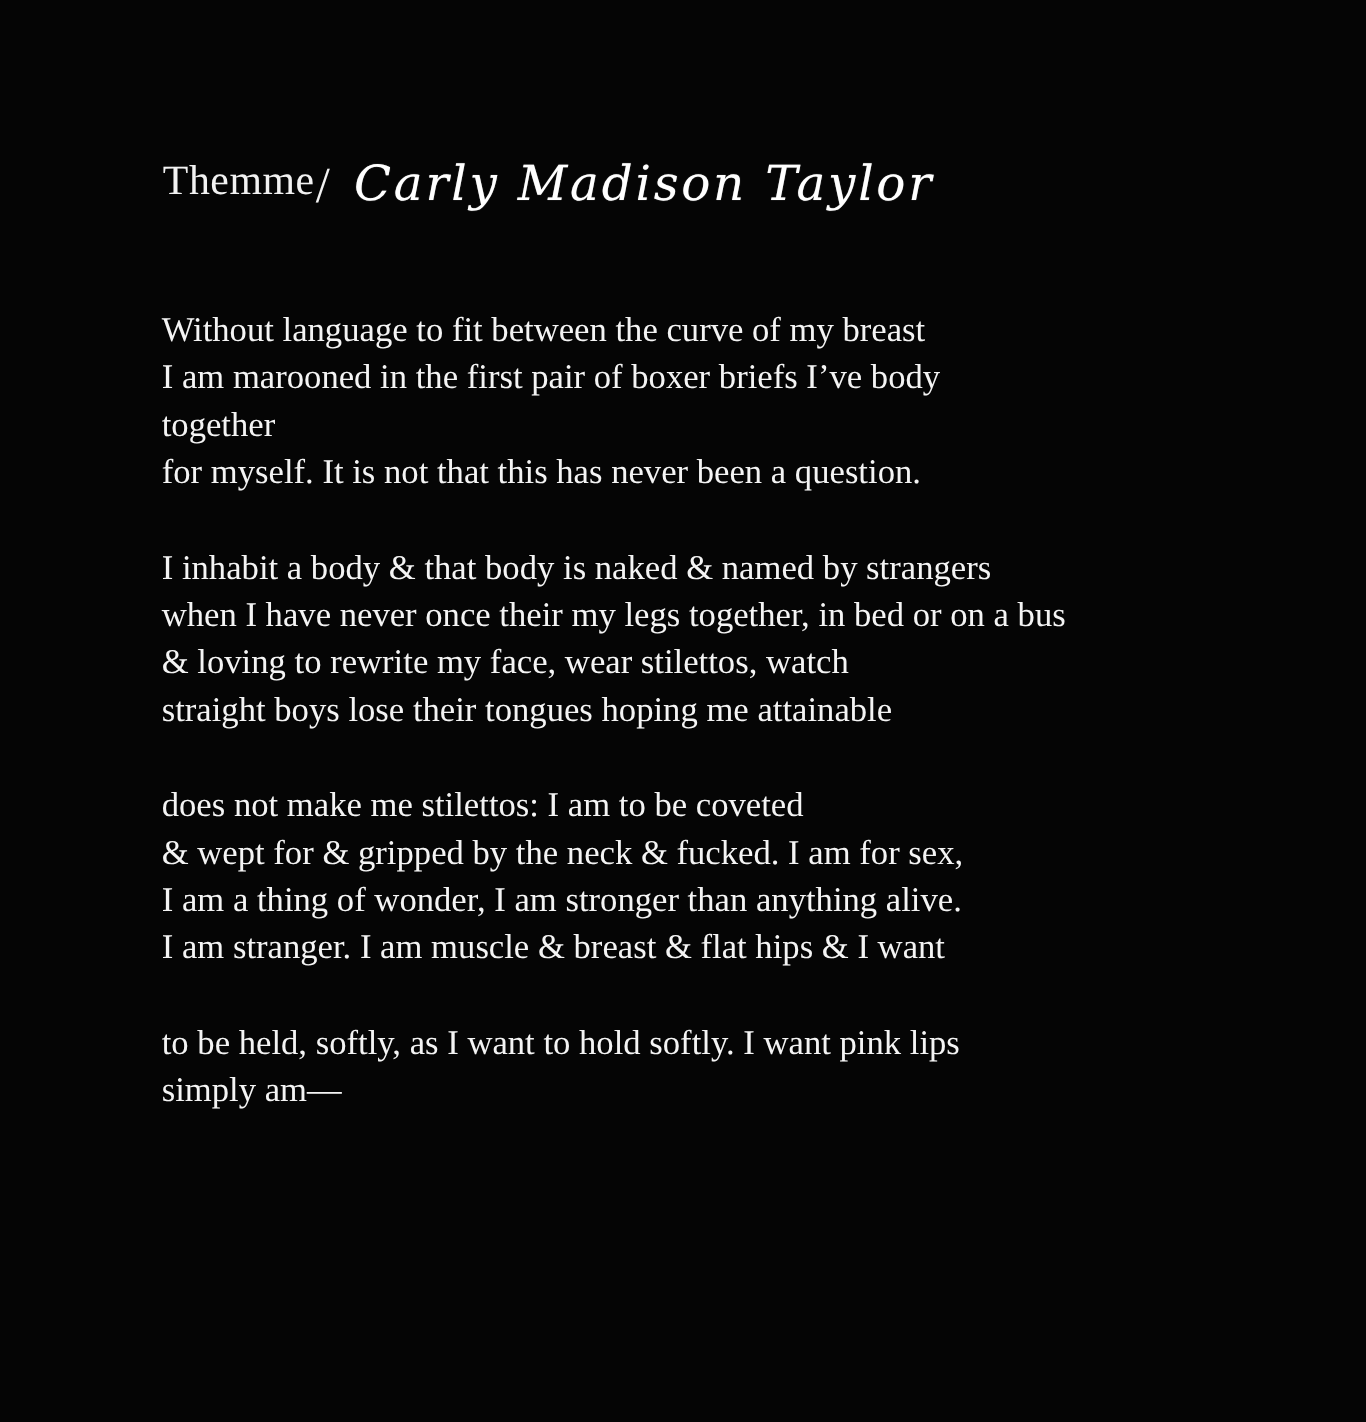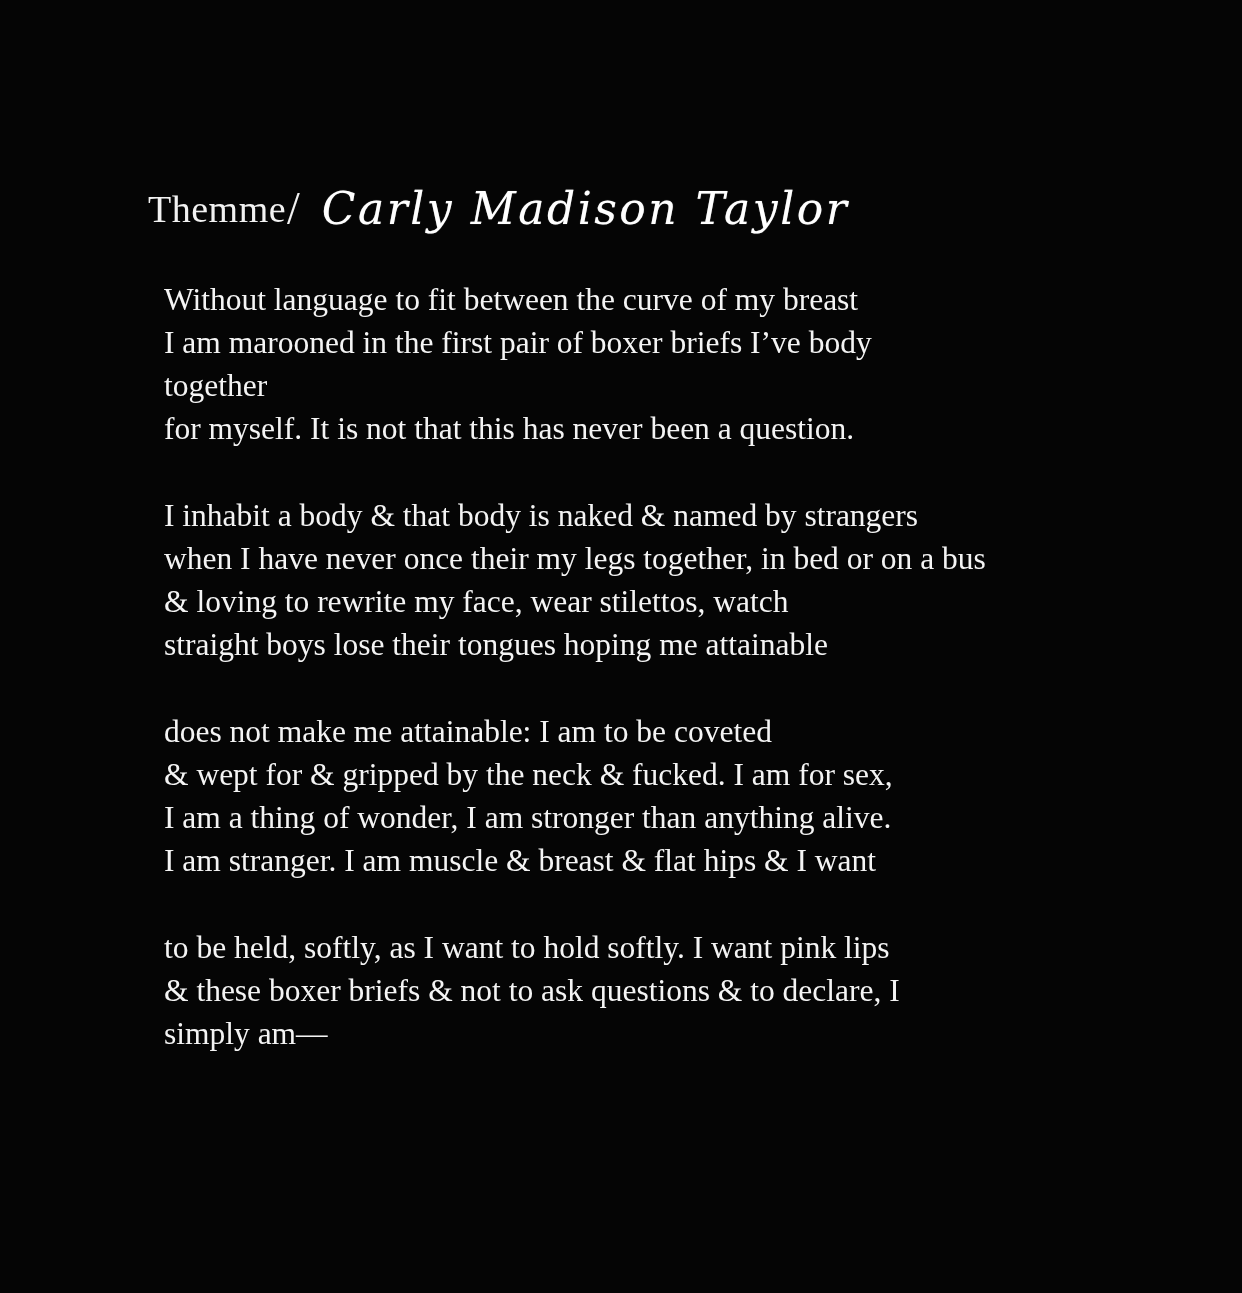--- a/index.html
+++ b/index.html
@@ -18,23 +18,22 @@
     position: relative;
     width: 1242px;
     height: 1293px;
     background: #050505;
   }
   .header {
     position: absolute;
     left: 148px;
     top: 142px;
     display: flex;
-    align-items: center;
+    align-items: flex-start;
     white-space: nowrap;
-    margin-top: 40px;
   }
   .header-label {
     font-family: "Liberation Serif", serif;
     font-size: 38px;
     letter-spacing: 0.5px;
     color: #f2f2f2;
   }
   .header-slash {
     font-family: "Liberation Serif", serif;
     font-size: 46px;
@@ -52,21 +51,21 @@
     color: #ffffff;
     text-shadow: 0 0 1px rgba(255,255,255,0.5);
   }
   .poem {
     position: absolute;
     left: 147px;
     top: 278px;
     width: 1000px;
   }
   .stanza {
-    margin: 0 0 44px 17px;
+    margin: 0 0 44px 0;
   }
   .line {
     font-family: "Liberation Serif", serif;
     font-size: 31.5px;
     line-height: 43px;
     color: #f4f4f4;
     white-space: pre-wrap;
   }
 </style>
 </head>
@@ -90,27 +89,26 @@
     </div>
 
     <div class="stanza">
       <div class="line">I inhabit a body &amp; that body is naked &amp; named by strangers</div>
       <div class="line">when I have never once their my legs together, in bed or on a bus</div>
       <div class="line">&amp; loving to rewrite my face, wear stilettos, watch</div>
       <div class="line">straight boys lose their tongues hoping me attainable</div>
     </div>
 
     <div class="stanza">
-      <div class="line">does not make me attainable: I am to be coveted</div>
+      <div class="line">does not make me stilettos: I am to be coveted</div>
       <div class="line">&amp; wept for &amp; gripped by the neck &amp; fucked. I am for sex,</div>
       <div class="line">I am a thing of wonder, I am stronger than anything alive.</div>
       <div class="line">I am stranger. I am muscle &amp; breast &amp; flat hips &amp; I want</div>
     </div>
 
     <div class="stanza">
       <div class="line">to be held, softly, as I want to hold softly. I want pink lips</div>
-      <div class="line">&amp; these boxer briefs &amp; not to ask questions &amp; to declare, I</div>
       <div class="line">simply am—</div>
     </div>
 
   </div>
 
 </div>
 
 </body></html>

